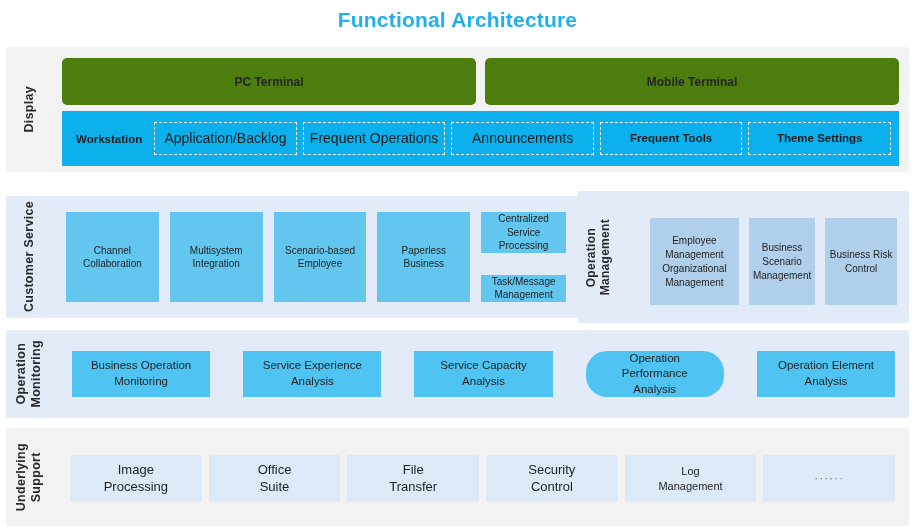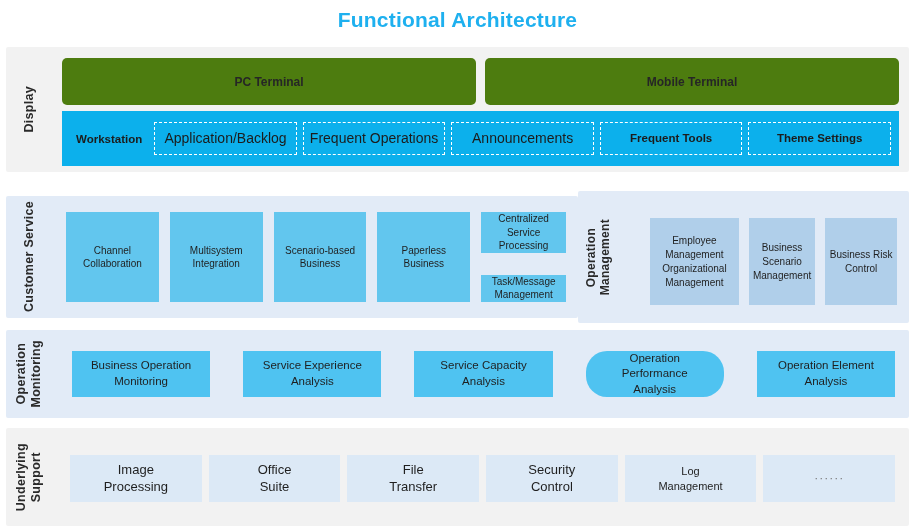--- a/index.html
+++ b/index.html
@@ -252,21 +252,21 @@
     <div class="vlabel">
       <span>Customer Service</span>
     </div>
     <div class="content">
       <div class="cs-row">
         <div class="cs-box" style="white-space: pre-line;">Channel
 Collaboration</div>
         <div class="cs-box" style="white-space: pre-line;">Multisystem
 Integration</div>
         <div class="cs-box" style="white-space: pre-line;">Scenario-based
-Business</div>
+Employee</div>
         <div class="cs-box" style="white-space: pre-line;">Paperless
 Business</div>
         <div class="cs-stack">
           <div class="cs-box" style="white-space: pre-line;">Centralized Service
 Processing</div>
           <div class="cs-box" style="white-space: pre-line;">Task/Message
 Management</div>
         </div>
       </div>
     </div>

